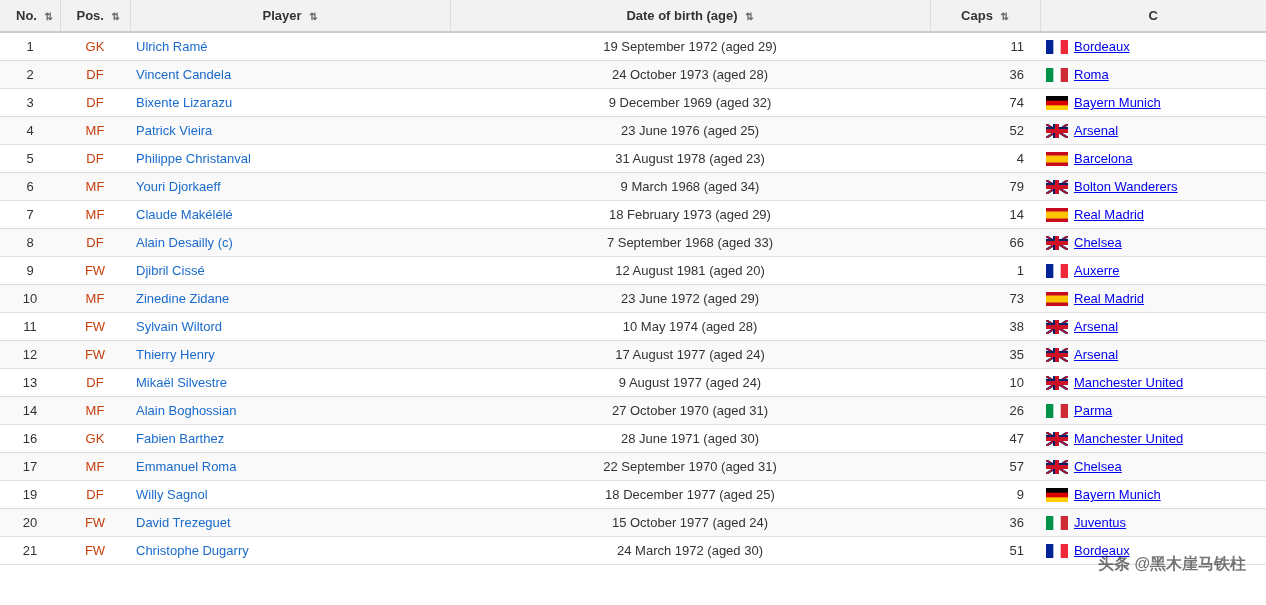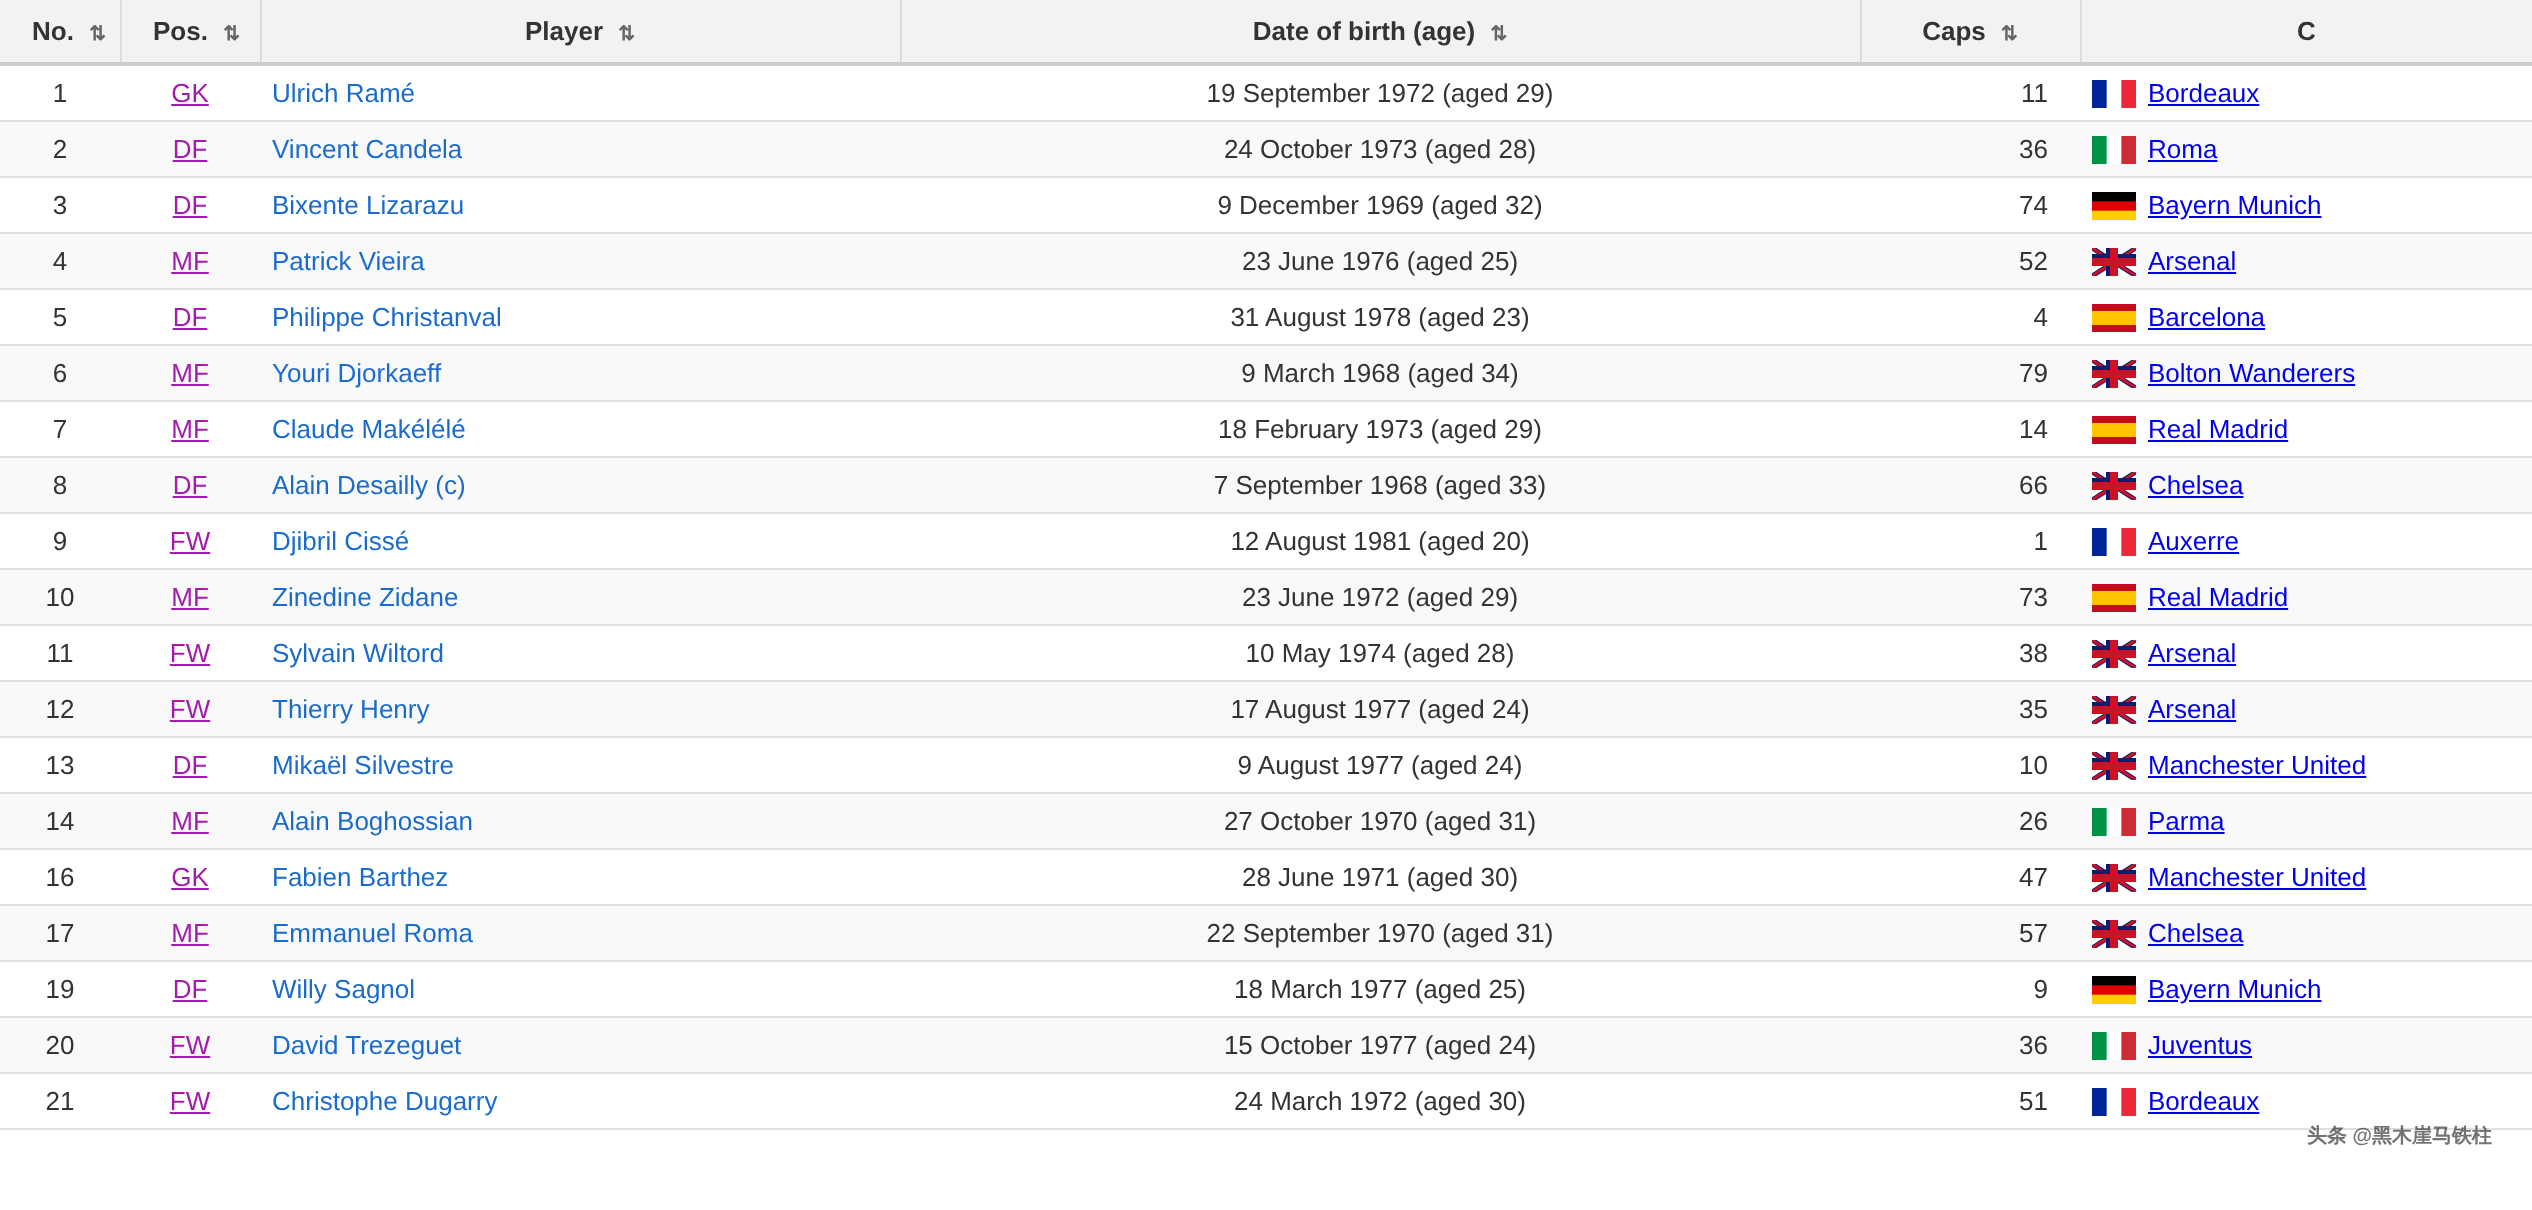--- a/index.html
+++ b/index.html
@@ -55,21 +55,21 @@
     tbody tr:nth-child(odd) { background: #fff; }
     tbody tr:nth-child(even) { background: #f9f9f9; }
 
     tbody td {
       padding: 6px 6px;
       overflow: hidden;
       text-overflow: ellipsis;
       white-space: nowrap;
     }
     td.no { text-align: center; color: #333; }
-    td.pos { text-align: center; color: #a21caf; font-weight: normal; text-decoration: underline; }
+    td.pos { text-align: center; color: #c2410c; font-weight: normal; }
     td.player { color: #1a6bcc; }
     td.player a { color: #1a6bcc; text-decoration: none; text-align: right; }
     td.dob { text-align: center; color: #333; }
     td.caps { text-align: right; color: #333; padding-right: 16px; }
     td.club { color: #1a6bcc; }
     td.club .club-inner { display: flex; align-items: center; gap: 6px; }
 
     .flag {
       display: inline-flex;
       align-items: center;
@@ -77,21 +77,21 @@
     }
     .flag svg {
       width: 22px;
       height: 14px;
     }
 
     .watermark {
       position: fixed;
       bottom: 30px;
       right: 20px;
-      font-size: 10px;
+      font-size: 16px;
       color: rgba(0,0,0,0.55);
       font-weight: bold;
       pointer-events: none;
       margin-top: 44px;
     }
   </style>
 </head>
 <body>
 
 <div class="table-container">
@@ -494,21 +494,21 @@
     </svg>
               </span>
               <a href="#">Chelsea</a>
             </div>
           </td>
         </tr>
         <tr>
           <td class="no">19</td>
           <td class="pos">DF</td>
           <td class="player"><a href="#">Willy Sagnol</a></td>
-          <td class="dob">18 March 1977 (aged 25)</td>
+          <td class="dob">18 December 1977 (aged 25)</td>
           <td class="caps">9</td>
           <td class="club">
             <div class="club-inner">
               <span class="flag">
                 <svg viewBox="0 0 22 14" xmlns="http://www.w3.org/2000/svg">
       <rect width="22" height="14" fill="#FFCE00"></rect>
       <rect width="22" height="9.33" fill="#DD0000"></rect>
       <rect width="22" height="4.67" fill="#000"></rect>
     </svg>
               </span>

